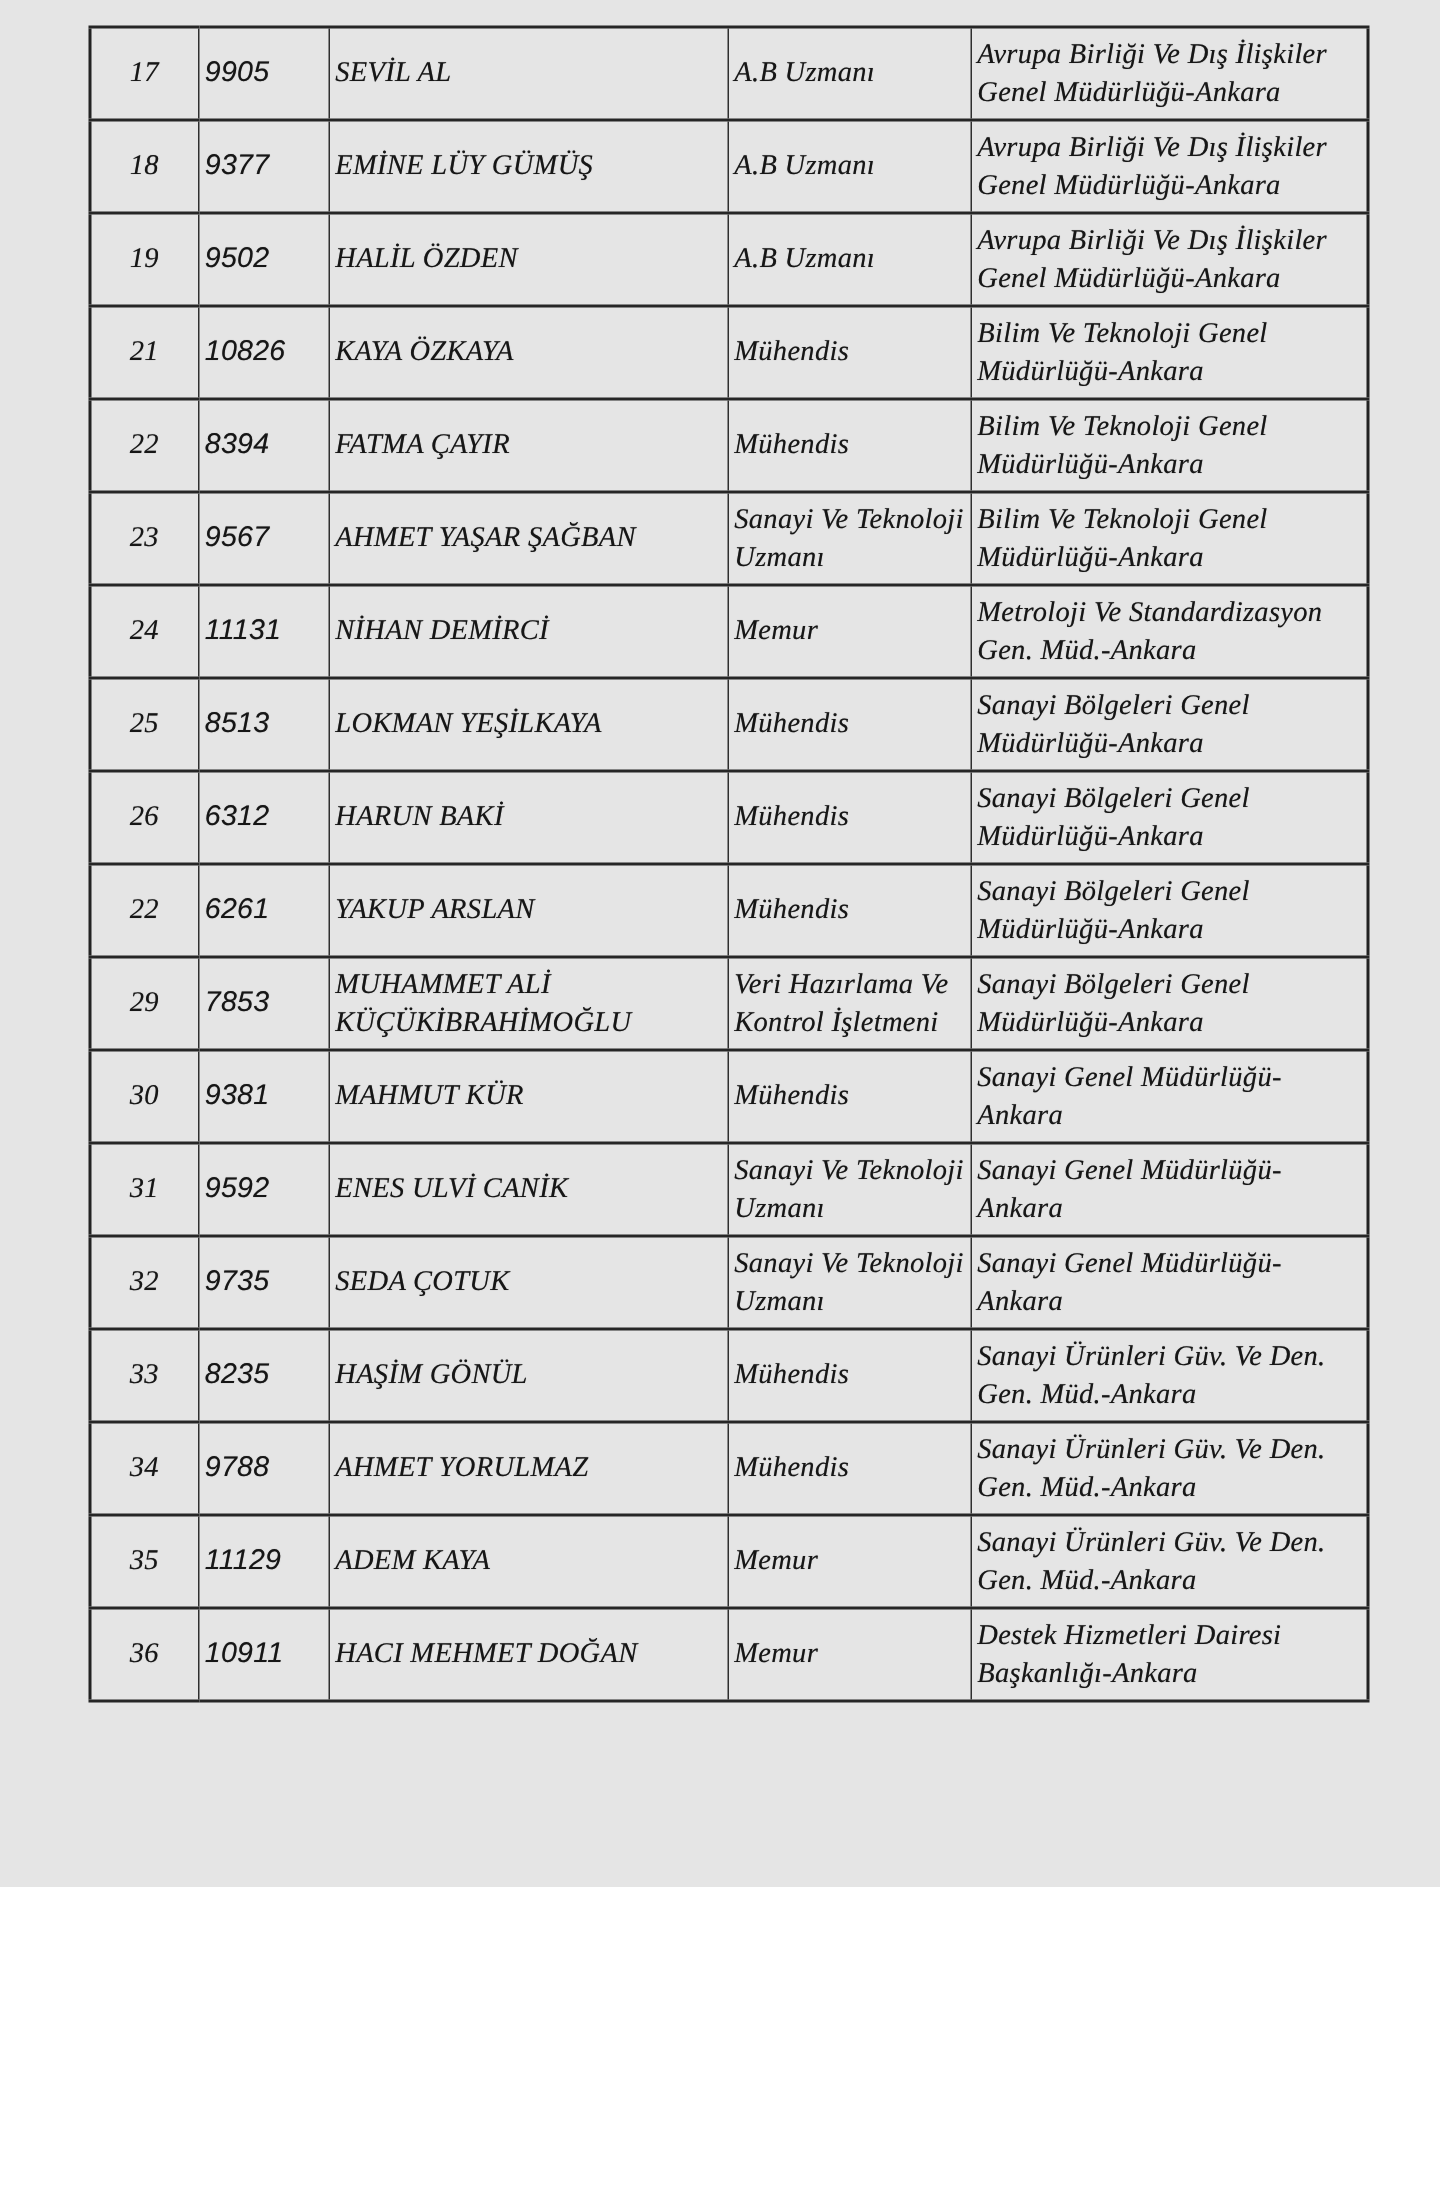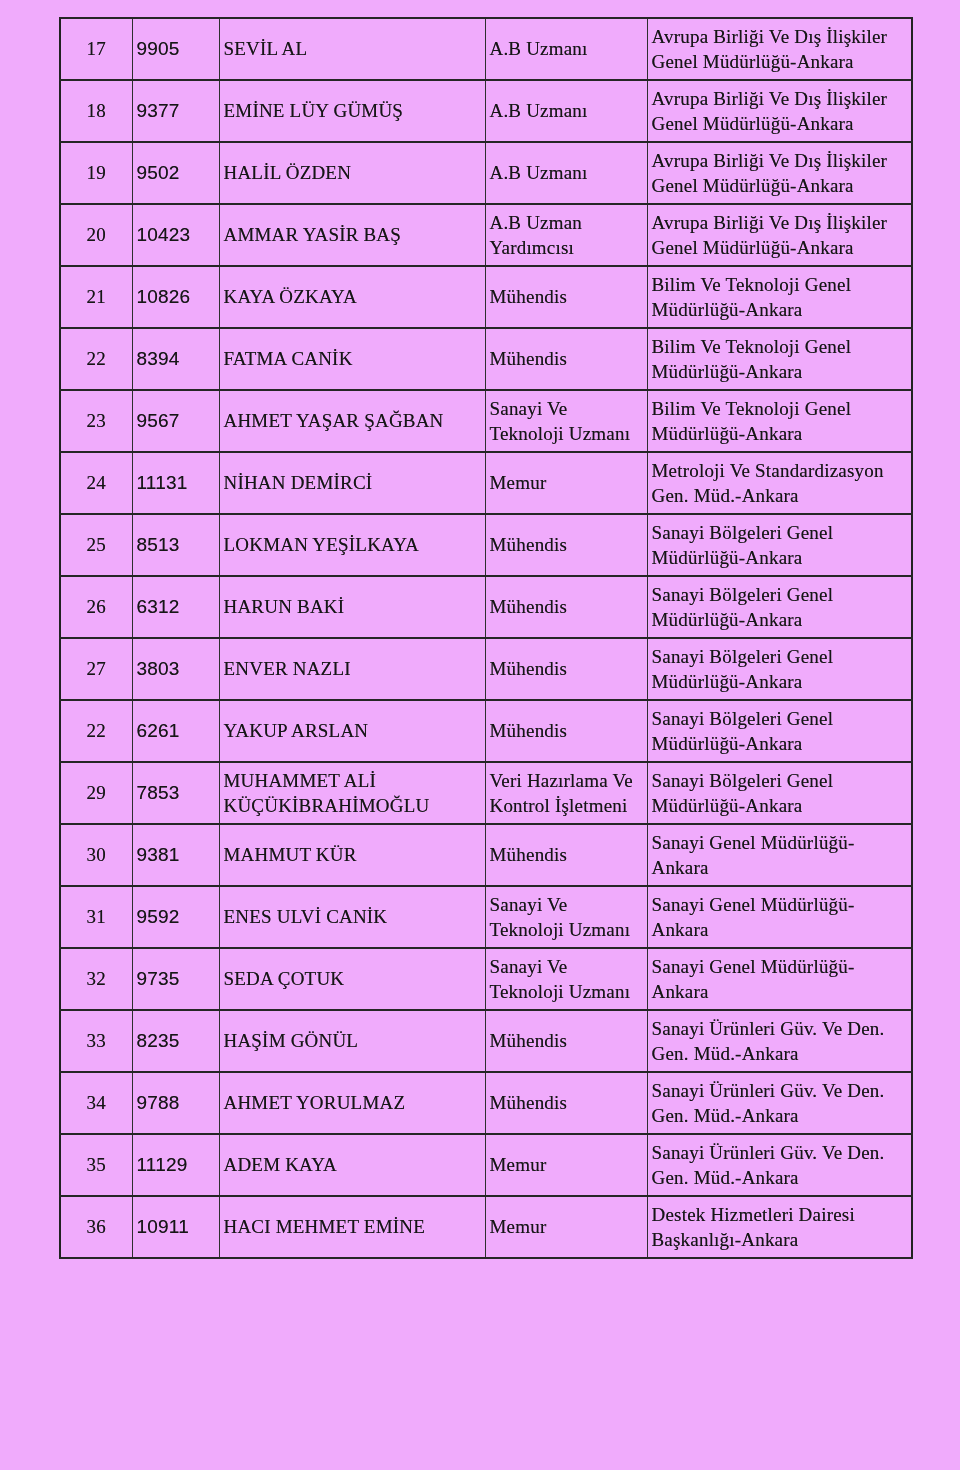--- a/index.html
+++ b/index.html
@@ -3,25 +3,26 @@
 <meta charset="utf-8">
 <style>
   html, body {
     margin: 0;
     padding: 0;
     background: #ffffff;
   }
   .page {
     position: relative;
     width: 960px;
-    height: 1470px;
-    background: #f0abfc;
+    height: 1258px;
+    background: #e5e5e5;
     overflow: hidden;
     font-family: "Liberation Serif", "DejaVu Serif", serif;
     color: #161616;
+    font-style: italic;
   }
   table.doc-table {
     position: absolute;
     left: 59px;
     top: 17px;
     width: 852px;
     border-collapse: collapse;
     table-layout: fixed;
   }
   table.doc-table td {
@@ -94,40 +95,33 @@
   </tr>
 
   <tr class="doc-row">
     <td class="c-no">19</td>
     <td class="c-sicil">9502</td>
     <td class="c-name">HALİL ÖZDEN</td>
     <td class="c-title">A.B Uzmanı</td>
     <td class="c-dept">Avrupa Birliği Ve Dış İlişkiler Genel Müdürlüğü-Ankara</td>
   </tr>
 
-  <tr class="doc-row">
-    <td class="c-no">20</td>
-    <td class="c-sicil">10423</td>
-    <td class="c-name">AMMAR YASİR BAŞ</td>
-    <td class="c-title">A.B Uzman Yardımcısı</td>
-    <td class="c-dept">Avrupa Birliği Ve Dış İlişkiler Genel Müdürlüğü-Ankara</td>
-  </tr>
 
   <tr class="doc-row">
     <td class="c-no">21</td>
     <td class="c-sicil">10826</td>
     <td class="c-name">KAYA ÖZKAYA</td>
     <td class="c-title">Mühendis</td>
     <td class="c-dept">Bilim Ve Teknoloji Genel Müdürlüğü-Ankara</td>
   </tr>
 
   <tr class="doc-row">
     <td class="c-no">22</td>
     <td class="c-sicil">8394</td>
-    <td class="c-name">FATMA CANİK</td>
+    <td class="c-name">FATMA ÇAYIR</td>
     <td class="c-title">Mühendis</td>
     <td class="c-dept">Bilim Ve Teknoloji Genel Müdürlüğü-Ankara</td>
   </tr>
 
   <tr class="doc-row">
     <td class="c-no">23</td>
     <td class="c-sicil">9567</td>
     <td class="c-name">AHMET YAŞAR ŞAĞBAN</td>
     <td class="c-title">Sanayi Ve Teknoloji Uzmanı</td>
     <td class="c-dept">Bilim Ve Teknoloji Genel Müdürlüğü-Ankara</td>
@@ -150,27 +144,20 @@
   </tr>
 
   <tr class="doc-row">
     <td class="c-no">26</td>
     <td class="c-sicil">6312</td>
     <td class="c-name">HARUN BAKİ</td>
     <td class="c-title">Mühendis</td>
     <td class="c-dept">Sanayi Bölgeleri Genel Müdürlüğü-Ankara</td>
   </tr>
 
-  <tr class="doc-row">
-    <td class="c-no">27</td>
-    <td class="c-sicil">3803</td>
-    <td class="c-name">ENVER NAZLI</td>
-    <td class="c-title">Mühendis</td>
-    <td class="c-dept">Sanayi Bölgeleri Genel Müdürlüğü-Ankara</td>
-  </tr>
 
   <tr class="doc-row">
     <td class="c-no">22</td>
     <td class="c-sicil">6261</td>
     <td class="c-name">YAKUP ARSLAN</td>
     <td class="c-title">Mühendis</td>
     <td class="c-dept">Sanayi Bölgeleri Genel Müdürlüğü-Ankara</td>
   </tr>
 
   <tr class="doc-row">
@@ -225,19 +212,19 @@
     <td class="c-no">35</td>
     <td class="c-sicil">11129</td>
     <td class="c-name">ADEM KAYA</td>
     <td class="c-title">Memur</td>
     <td class="c-dept">Sanayi Ürünleri Güv. Ve Den. Gen. Müd.-Ankara</td>
   </tr>
 
   <tr class="doc-row">
     <td class="c-no">36</td>
     <td class="c-sicil">10911</td>
-    <td class="c-name">HACI MEHMET EMİNE</td>
+    <td class="c-name">HACI MEHMET DOĞAN</td>
     <td class="c-title">Memur</td>
     <td class="c-dept">Destek Hizmetleri Dairesi Başkanlığı-Ankara</td>
   </tr>
 </tbody>
   </table>
 </div>
 
 </body></html>

